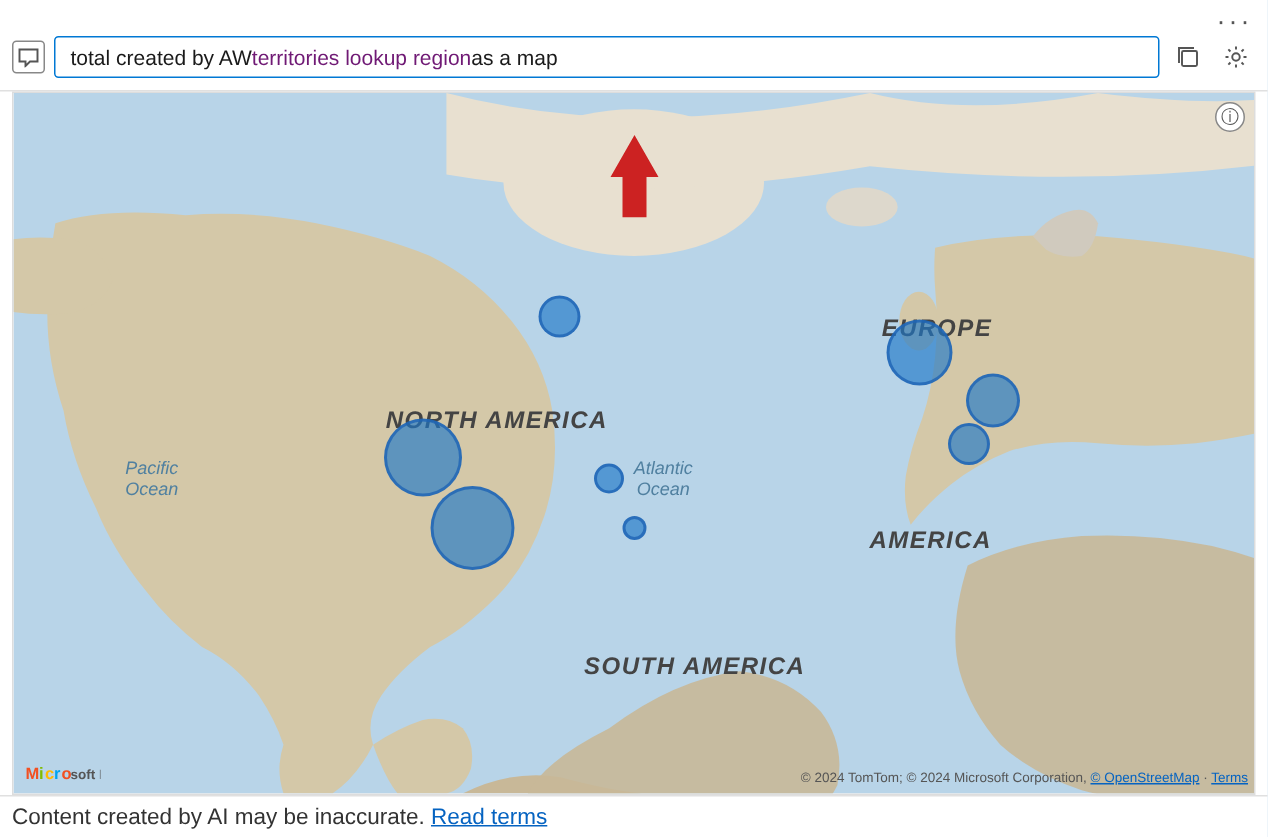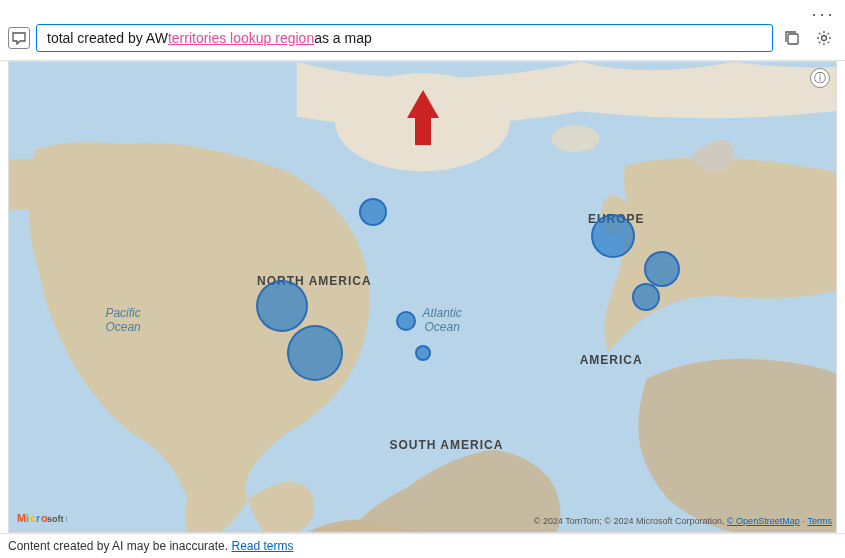--- a/index.html
+++ b/index.html
@@ -58,22 +58,21 @@
       padding: 5px 10px;
       font-size: 14px;
       color: #1a1a1a;
       background: #fff;
       display: flex;
       align-items: center;
       white-space: nowrap;
     }
 
     .search-text-underline {
-      text-decoration: underline;
-      color: #ec4899;
+      color: #701a75;
     }
 
     .icon-btn {
       width: 26px;
       height: 26px;
       display: flex;
       align-items: center;
       justify-content: center;
       cursor: pointer;
       color: #555;
@@ -103,24 +102,25 @@
       position: absolute;
       inset: 0;
       width: 100%;
       height: 100%;
     }
 
     
     .map-label {
       position: absolute;
       font-weight: 700;
-      font-size: 12px;
+      font-size: 16px;
       color: #444;
       letter-spacing: 1px;
       pointer-events: none;
+      font-style: italic;
     }
 
     
     .ocean-label {
       position: absolute;
       font-size: 12px;
       color: #5080a0;
       font-style: italic;
       text-align: center;
       pointer-events: none;
@@ -177,21 +177,21 @@
       justify-content: center;
       font-size: 12px;
       color: #555;
       background: #fff;
       cursor: pointer;
     }
 
     
     .disclaimer {
       padding: 5px 8px;
-      font-size: 12px;
+      font-size: 15px;
       color: #333;
       border-top: 1px solid #e0e0e0;
     }
 
     .disclaimer a {
       color: #0563c1;
       text-decoration: underline;
     }
   </style>
 </head>
@@ -264,21 +264,21 @@
       <svg width="40" height="55" viewBox="0 0 40 55">
         <polygon points="20,0 36,28 28,28 28,55 12,55 12,28 4,28" fill="#cc2222"></polygon>
       </svg>
     </div>
 
     <div class="map-label" style="left:30%; top:45%;">NORTH AMERICA</div>
     <div class="map-label" style="left:70%; top:32%;">EUROPE</div>
     <div class="map-label" style="left:69%; top:62%;">AMERICA</div>
     <div class="map-label" style="left:46%; top:80%;">SOUTH AMERICA</div>
 
-    <div class="ocean-label" style="left:9%; top:52%;margin-left:22px;">Pacific<br>Ocean</div>
+    <div class="ocean-label" style="left:9%; top:52%;">Pacific<br>Ocean</div>
     <div class="ocean-label" style="left:50%; top:52%;">Atlantic<br>Ocean</div>
 
     <div class="bubble" style="left:44%; top:32%; width:28px; height:28px;"></div>
 
     <div class="bubble" style="left:33%; top:52%; width:52px; height:52px;"></div>
 
     <div class="bubble" style="left:37%; top:62%; width:56px; height:56px;"></div>
 
     <div class="bubble" style="left:48%; top:55%; width:20px; height:20px;"></div>
 

